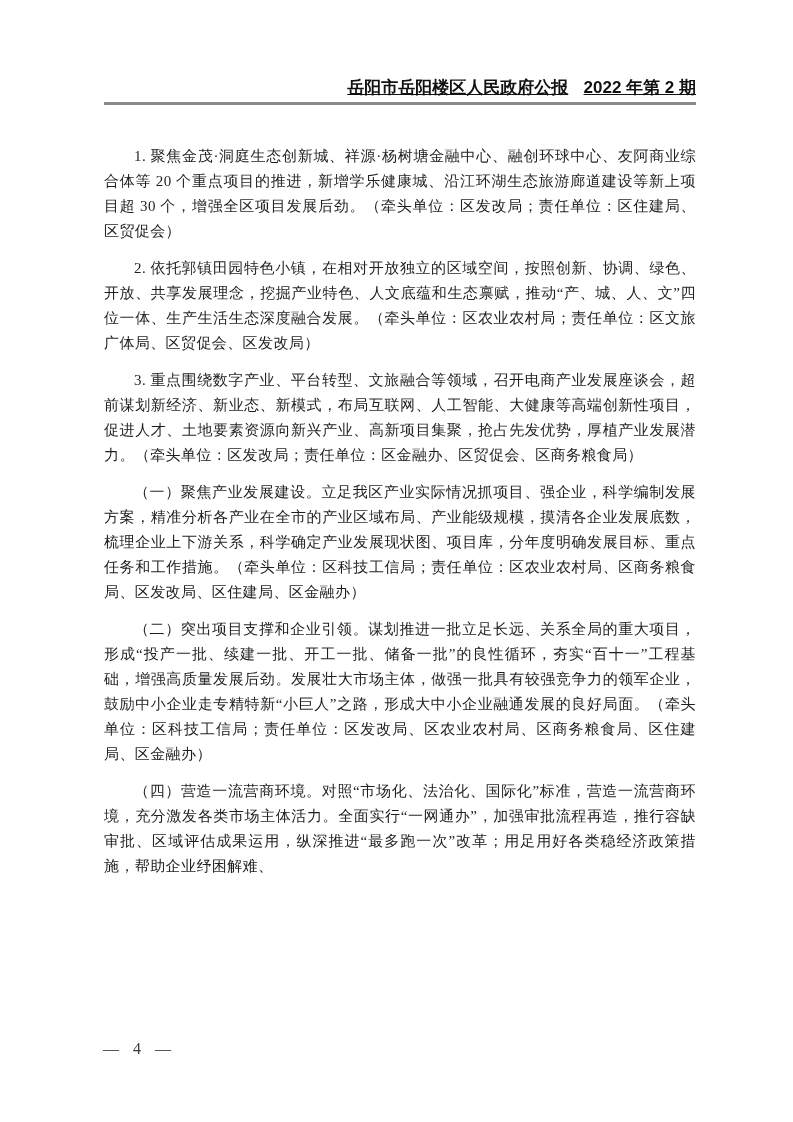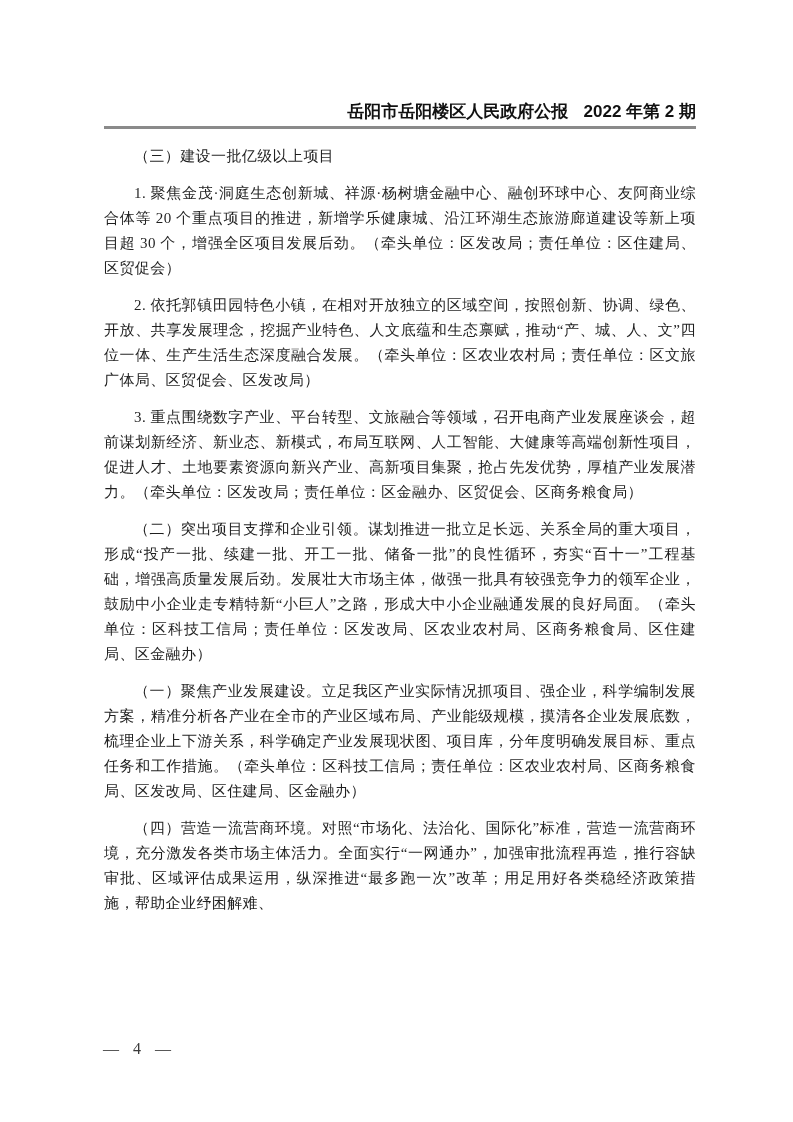--- a/index.html
+++ b/index.html
@@ -17,28 +17,29 @@
     font-family: "Liberation Serif", "DejaVu Serif", serif;
     color: #1f1f1f;
   }
   .header {
     position: absolute;
     top: 0;
     left: 104px;
     width: 592px;
   }
   .masthead-row {
-    padding-top: 101px;
+    padding-top: 77px;
     text-align: right;
     font-family: "Liberation Sans", "DejaVu Sans", sans-serif;
     font-weight: bold;
     font-size: 17px;
     line-height: 1.25;
     color: #111111;
     white-space: nowrap;
+    text-decoration: underline;
   }
   .issue-label {
     margin-left: 0.9em;
   }
   .rule {
     margin-top: 4px;
     height: 3px;
     background: #8a8a8a;
   }
   .main {
@@ -78,26 +79,25 @@
 <div class="page">
 
   <div class="header">
     <div class="masthead-row">
       <span>岳阳市岳阳楼区人民政府公报</span><span class="issue-label">2022 年第 2 期</span>
     </div>
     <div class="rule"></div>
   </div>
 
   <div class="main">
-    <p class="block heading">（三）建设一批亿级以上项目</p>
     <p class="block paragraph">1. 聚焦金茂·洞庭生态创新城、祥源·杨树塘金融中心、融创环球中心、友阿商业综合体等 20 个重点项目的推进，新增学乐健康城、沿江环湖生态旅游廊道建设等新上项目超 30 个，增强全区项目发展后劲。（牵头单位：区发改局；责任单位：区住建局、区贸促会）</p>
     <p class="block paragraph">2. 依托郭镇田园特色小镇，在相对开放独立的区域空间，按照创新、协调、绿色、开放、共享发展理念，挖掘产业特色、人文底蕴和生态禀赋，推动“产、城、人、文”四位一体、生产生活生态深度融合发展。（牵头单位：区农业农村局；责任单位：区文旅广体局、区贸促会、区发改局）</p>
     <p class="block paragraph">3. 重点围绕数字产业、平台转型、文旅融合等领域，召开电商产业发展座谈会，超前谋划新经济、新业态、新模式，布局互联网、人工智能、大健康等高端创新性项目，促进人才、土地要素资源向新兴产业、高新项目集聚，抢占先发优势，厚植产业发展潜力。（牵头单位：区发改局；责任单位：区金融办、区贸促会、区商务粮食局）</p>
+    <p class="block paragraph">（一）聚焦产业发展建设。立足我区产业实际情况抓项目、强企业，科学编制发展方案，精准分析各产业在全市的产业区域布局、产业能级规模，摸清各企业发展底数，梳理企业上下游关系，科学确定产业发展现状图、项目库，分年度明确发展目标、重点任务和工作措施。（牵头单位：区科技工信局；责任单位：区农业农村局、区商务粮食局、区发改局、区住建局、区金融办）</p>
     <p class="block paragraph">（二）突出项目支撑和企业引领。谋划推进一批立足长远、关系全局的重大项目，形成“投产一批、续建一批、开工一批、储备一批”的良性循环，夯实“百十一”工程基础，增强高质量发展后劲。发展壮大市场主体，做强一批具有较强竞争力的领军企业，鼓励中小企业走专精特新“小巨人”之路，形成大中小企业融通发展的良好局面。（牵头单位：区科技工信局；责任单位：区发改局、区农业农村局、区商务粮食局、区住建局、区金融办）</p>
-    <p class="block paragraph">（一）聚焦产业发展建设。立足我区产业实际情况抓项目、强企业，科学编制发展方案，精准分析各产业在全市的产业区域布局、产业能级规模，摸清各企业发展底数，梳理企业上下游关系，科学确定产业发展现状图、项目库，分年度明确发展目标、重点任务和工作措施。（牵头单位：区科技工信局；责任单位：区农业农村局、区商务粮食局、区发改局、区住建局、区金融办）</p>
     <p class="block paragraph">（四）营造一流营商环境。对照“市场化、法治化、国际化”标准，营造一流营商环境，充分激发各类市场主体活力。全面实行“一网通办”，加强审批流程再造，推行容缺审批、区域评估成果运用，纵深推进“最多跑一次”改革；用足用好各类稳经济政策措施，帮助企业纾困解难、</p>
   </div>
 
   <div class="footer">
     <span>— 4 —</span>
   </div>
 
 </div>
 
 </body></html>

